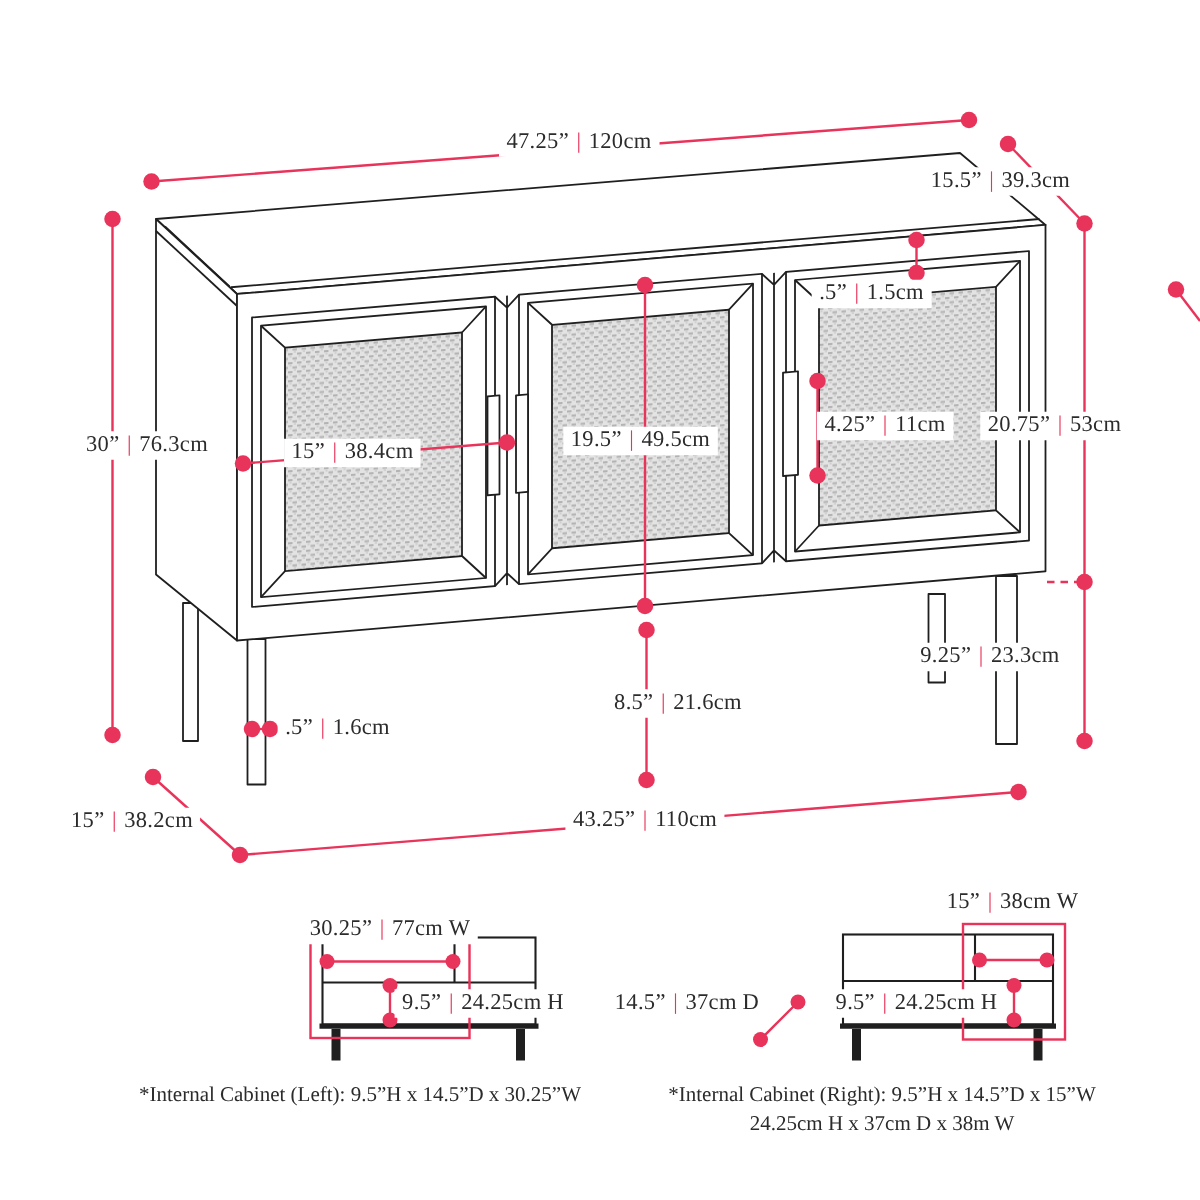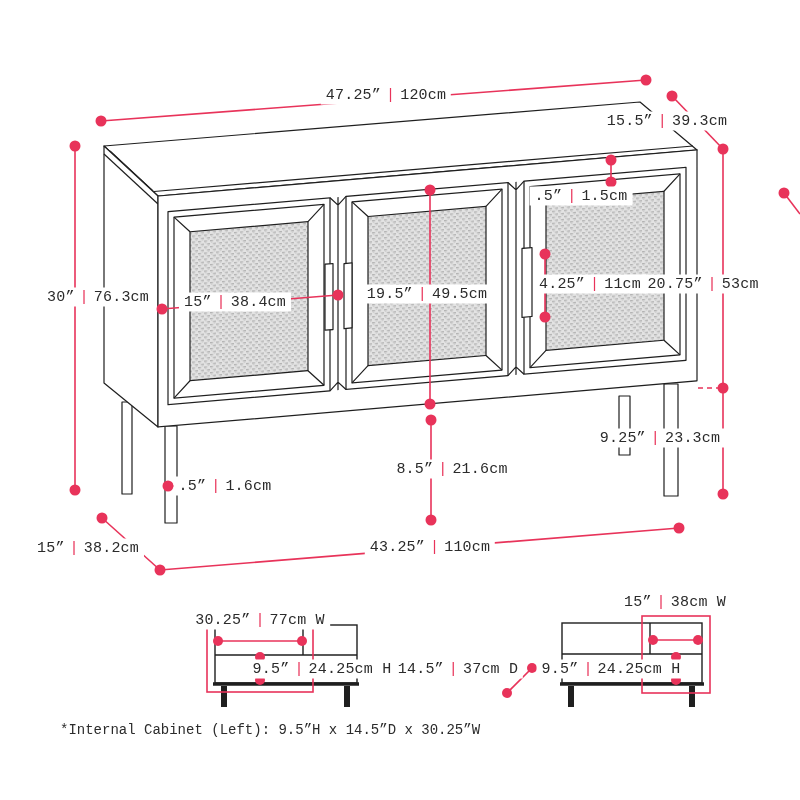--- a/index.html
+++ b/index.html
@@ -1,28 +1,28 @@
 <!DOCTYPE html>
 <html><head>
 <meta charset="utf-8">
 <style>
   html,body{margin:0;padding:0;background:#ffffff;}
   #canvas{
     position:relative;width:800px;height:800px;background:#ffffff;overflow:hidden;
-    font-family:Liberation Mono, monospace;
+    font-family:Liberation Serif, serif;
   }
   #drawing{position:absolute;left:0;top:0;z-index:1;}
   .dim{
     position:absolute;transform:translate(-50%,-50%);
     background:#ffffff;padding:1px 5px;white-space:nowrap;
     font-size:15px;font-weight:500;color:#2b2b2b;z-index:2;letter-spacing:.2px;
   }
   .dim .sep{color:#e8335a;margin:0 5px;font-weight:400;}
   .footnote{
-    position:absolute;z-index:2;text-align:left;
+    position:absolute;z-index:2;text-align:center;
     font-size:14px;line-height:19px;font-weight:500;color:#2b2b2b;white-space:nowrap;
   }
 </style>
 </head>
 <body>
 
 <div id="canvas">
 
   <svg id="drawing" width="800" height="800" viewBox="0 0 800 800">
     <defs>
@@ -212,14 +212,18 @@
   <div class="dim" style="left:675px;top:602px">
     <span>15”</span><span class="sep">|</span><span>38cm W</span>
   </div>
   <div class="dim" style="left:611px;top:669px">
     <span>9.5”</span><span class="sep">|</span><span>24.25cm H</span>
   </div>
 
   <div class="footnote" style="left:60px;top:721px;width:360px">
     <div>*Internal Cabinet (Left): 9.5”H x 14.5”D x 30.25”W</div>
   </div>
+  <div class="footnote" style="left:420px;top:721px;width:336px">
+    <div>*Internal Cabinet (Right): 9.5”H x 14.5”D x 15”W</div>
+    <div>24.25cm H x 37cm D x 38m W</div>
+  </div>
 
 </div>
 
 </body></html>

